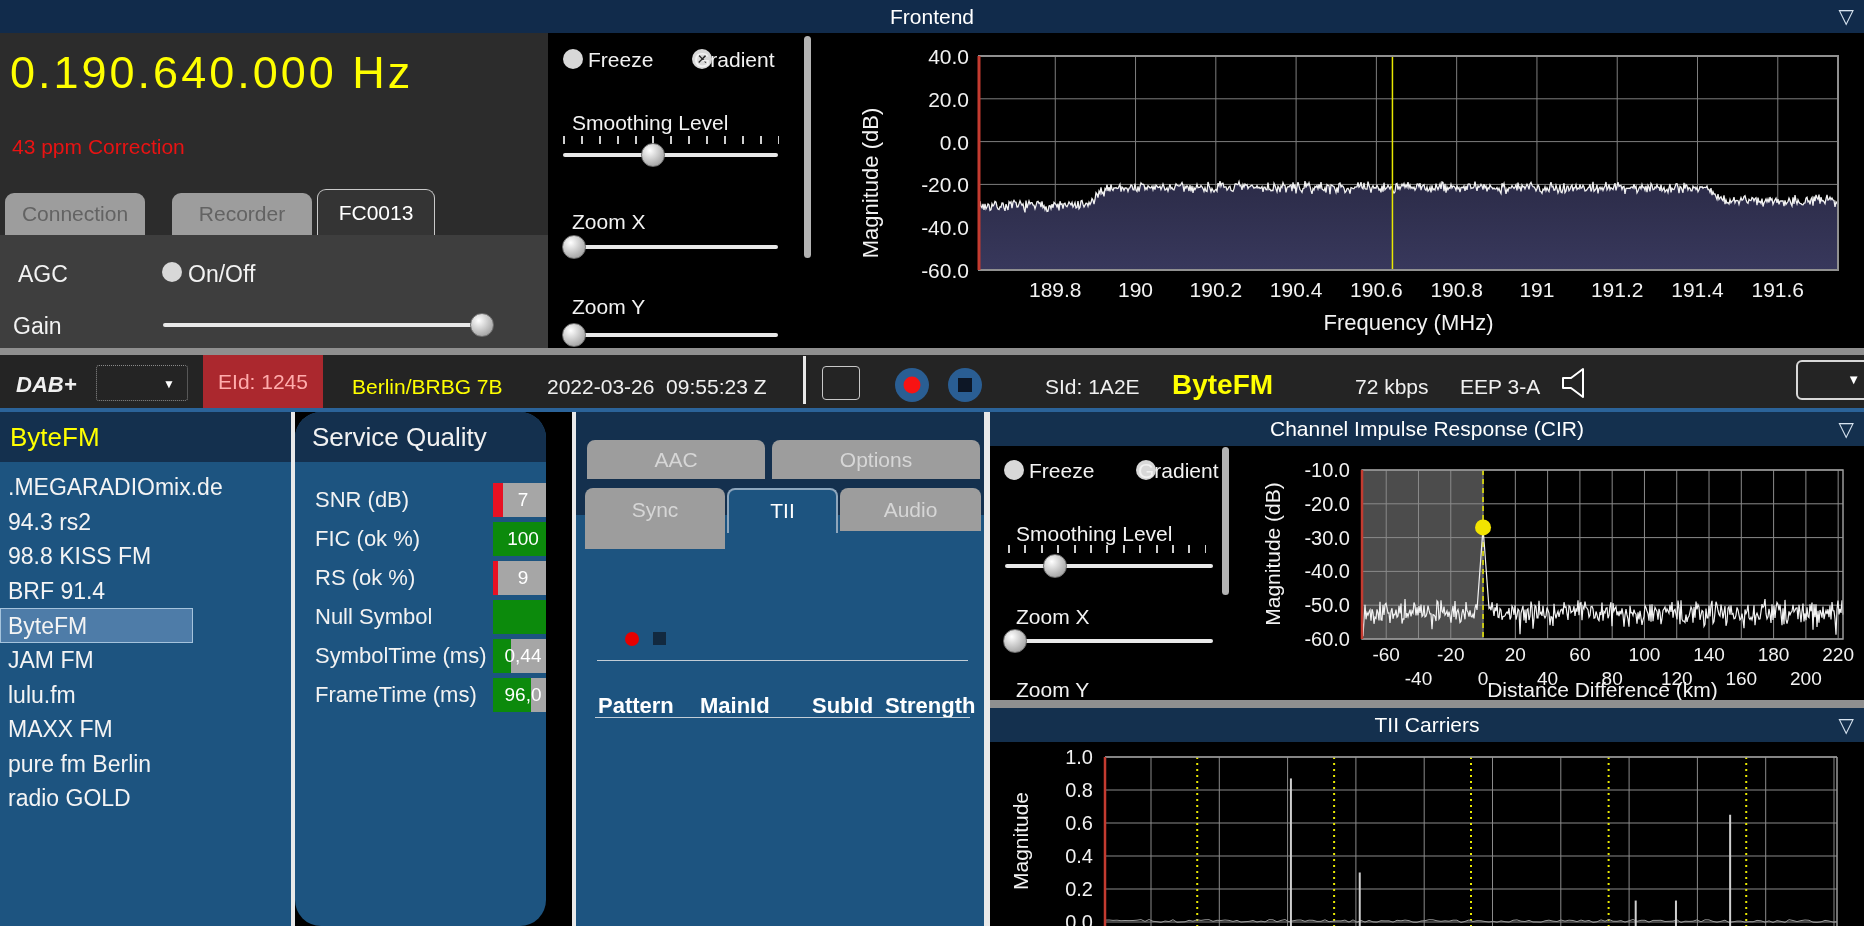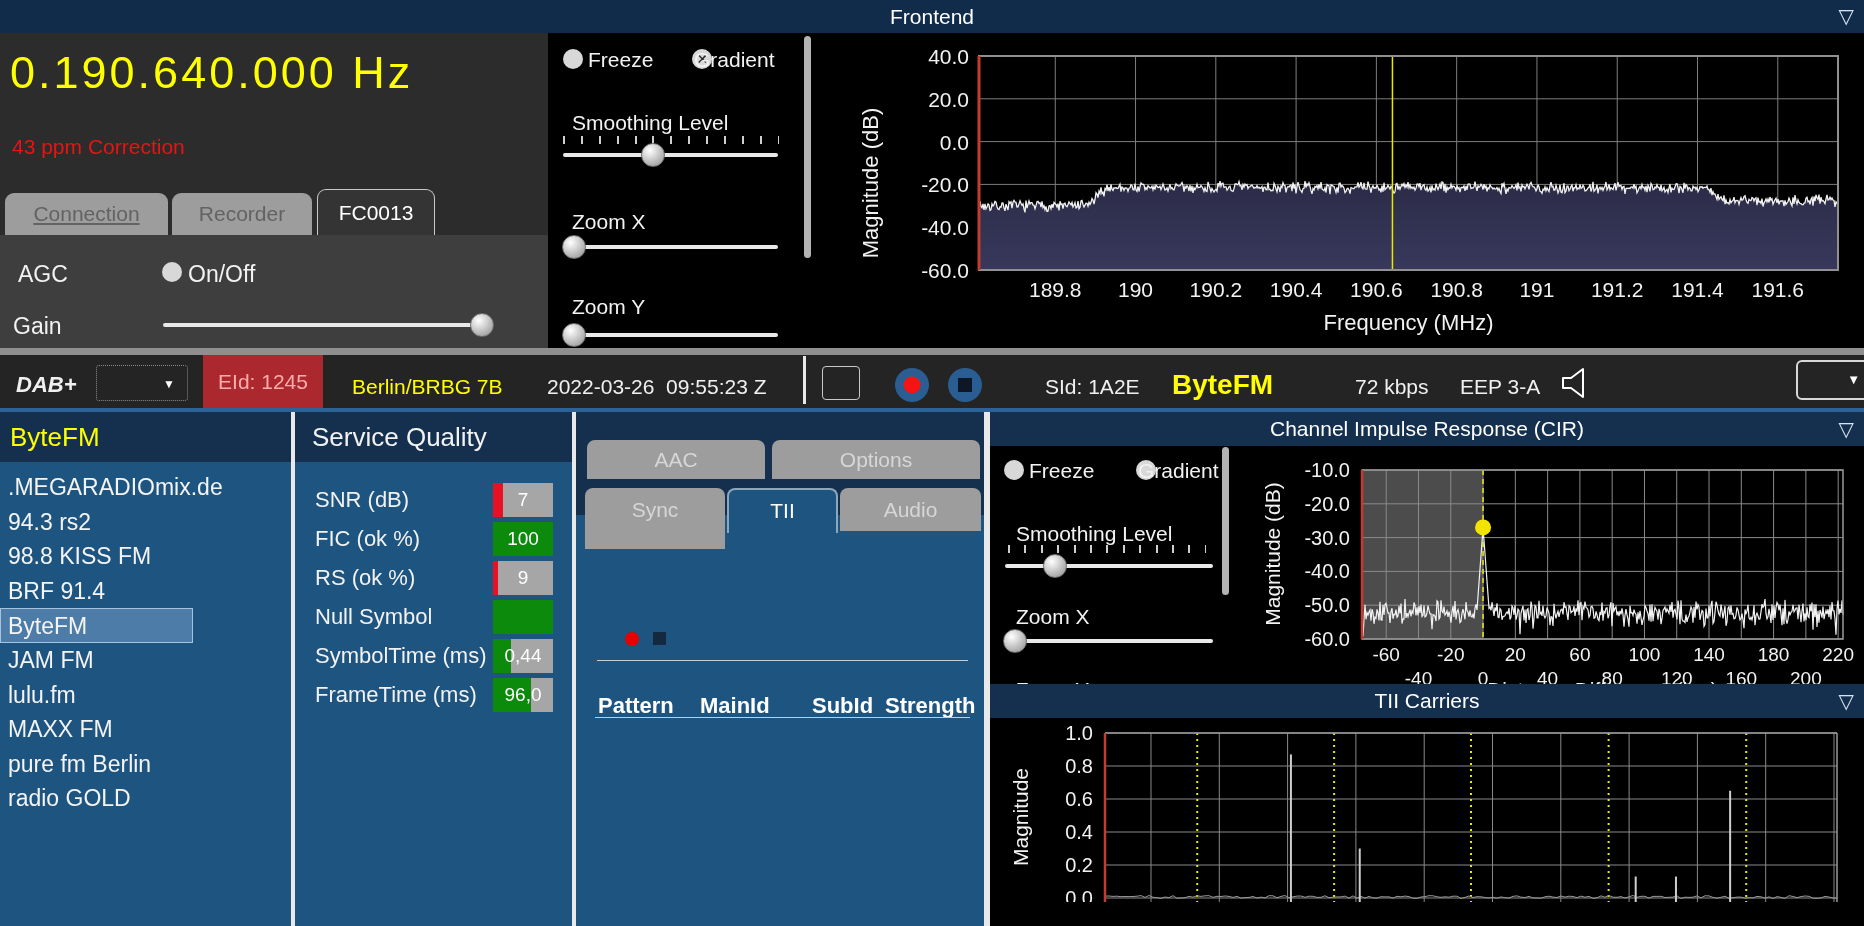--- a/index.html
+++ b/index.html
@@ -71,21 +71,21 @@
   #sb-out .arr{position:absolute;right:10px;top:0;font-size:13px;line-height:36px;}
   
   .hdr{position:absolute;left:0;top:0;width:100%;height:50px;background:#14304e;
        font-size:26px;line-height:50px;}
   #stations{left:0;top:412px;width:291px;height:514px;background:#1d5480;overflow:hidden;}
   #stations .hdr{color:#ffff00;padding-left:10px;box-sizing:border-box;}
   .station{position:relative;height:34.6px;line-height:34.6px;padding-left:8px;font-size:23px;
        color:#f4f4f4;cursor:pointer;box-sizing:border-box;}
   .station.selected{background:#4e7ca8;border:1px solid #a5c3dc;width:193px;padding-left:7px;}
   .vsplit{background:#e9e9e9;top:412px;height:514px;}
-  #sq{left:295px;top:412px;width:277px;height:514px;background:#1d5480;overflow:hidden;}
+  #sq{left:295px;top:412px;width:251px;height:514px;background:#1d5480;overflow:hidden;border-radius:26px;}
   #sq .hdr{color:#f2f2f2;padding-left:17px;box-sizing:border-box;}
   .sqrow{position:absolute;left:0;width:277px;height:36px;}
   .sqrow .sqlbl{position:absolute;left:20px;font-size:22px;line-height:36px;color:#f2f2f2;}
   .sqbar{position:absolute;left:198px;top:1px;width:60px;height:34px;display:flex;overflow:hidden;}
   .sqbar .val{position:absolute;left:0;top:0;width:100%;height:100%;text-align:center;
        line-height:34px;font-size:19px;color:#fff;}
   
   #decoder{left:576px;top:412px;width:408px;height:514px;background:#14304e;overflow:hidden;}
   #decoder .body{position:absolute;left:0;top:103px;width:408px;height:411px;background:#1d5480;padding-left:20px;}
   .dtab{position:absolute;background:#9d9d9d;color:#d6d6d6;font-size:21px;text-align:center;
@@ -93,38 +93,38 @@
   .dtab.active{background:#1d5480;color:#fff;border:2px solid #8ea6bc;border-bottom:none;}
   #dec-dot{position:absolute;left:49px;top:117px;width:14px;height:14px;border-radius:50%;background:#e60000;}
   #dec-sq{position:absolute;left:77px;top:117px;width:13px;height:13px;background:#12293f;}
   .dec-hr{position:absolute;left:21px;top:145px;width:371px;height:1px;background:#c2cdd6;}
   .dec-underline{position:absolute;left:19px;top:202px;width:375px;height:1px;background:#c2cdd6;}
   .dec-th{position:absolute;top:178px;font-size:22px;font-weight:600;color:#fff;}
   
   #cir{left:990px;top:412px;width:874px;height:288px;background:#000;overflow:hidden;}
   #cir .titlebar,#tii .titlebar{position:absolute;left:0;top:0;width:100%;height:34px;
        background:#14304e;line-height:34px;}
-  #tii{left:990px;top:684px;width:874px;height:218px;background:#000;overflow:hidden;}
+  #tii{left:990px;top:708px;width:874px;height:218px;background:#000;overflow:hidden;}
   #hstrip{left:990px;top:700px;width:874px;height:8px;background:#8f8f8f;}
 </style>
 </head>
 <body>
 
 <div id="app">
 
   <div class="abs titlebar" style="left:0;top:0;width:1864px;height:33px;line-height:33px;">
     <span>Frontend</span>
     <span class="collapse">▽</span>
   </div>
 
   <div id="tuner" class="abs">
     <div class="freq">0.190.640.000 Hz</div>
     <div class="ppm">43 ppm Correction</div>
     <div class="tabrow" id="tuner-tabs">
-        <div class="tab" style="left: 5px; width: 163px; text-decoration: underline;">Connection</div>
+        <div class="tab" style="left: 5px; width: 140px;">Connection</div>
         <div class="tab" style="left: 172px; width: 140px;">Recorder</div>
         <div class="tab active" style="left: 317px; width: 116px;">FC0013</div>
       </div>
     <div class="content">
       <span class="lbl abs" style="left:18px;top:26px;">AGC</span>
       <span class="cb abs" style="left:162px;top:27px;"></span>
       <span class="lbl abs" style="left:188px;top:26px;">On/Off</span>
       <span class="lbl abs" style="left:13px;top:78px;">Gain</span>
       <div class="slider" style="left:163px;top:78px;width:329px;">
         <div class="track"></div>

